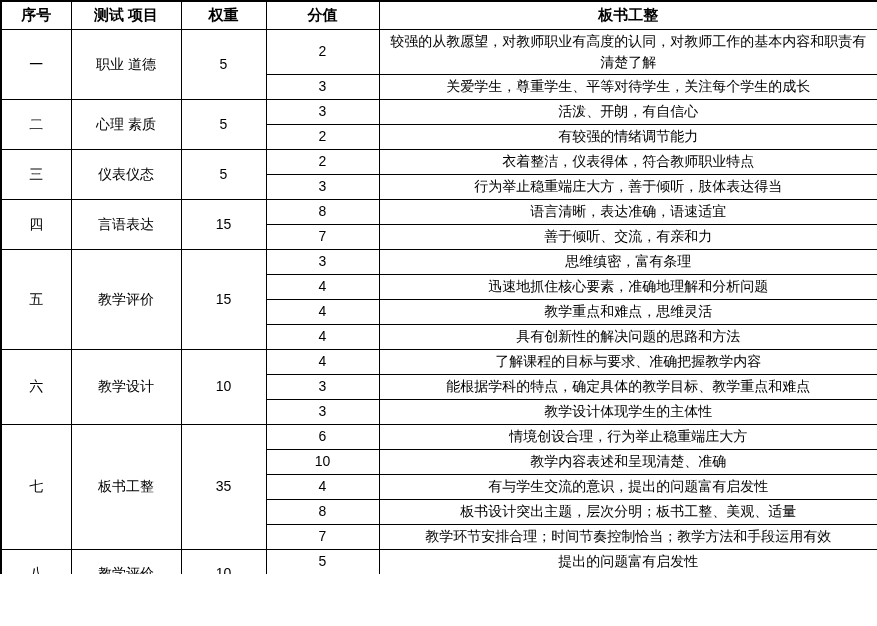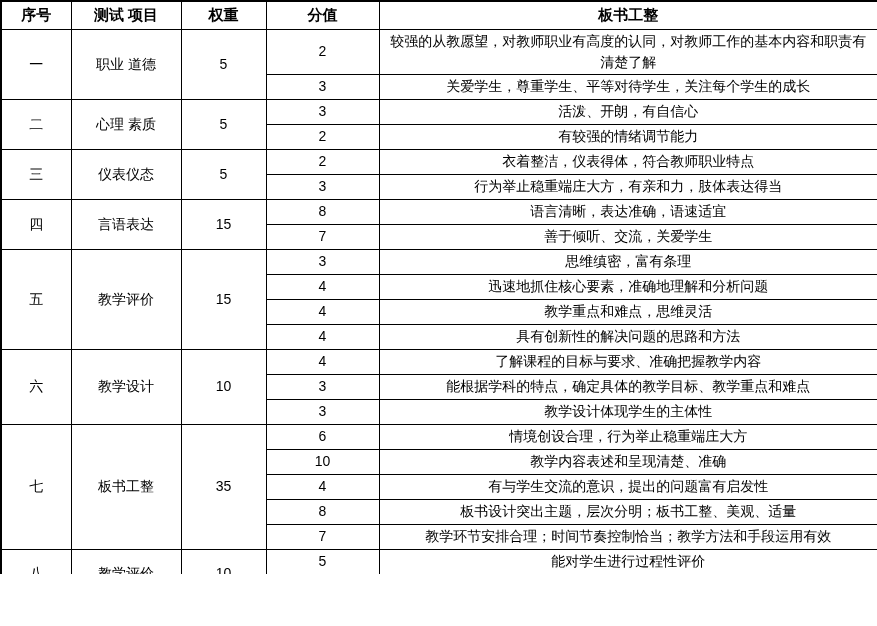--- a/index.html
+++ b/index.html
@@ -81,33 +81,33 @@
 
       <tr>
         <td rowspan="2" class="no-cell">三</td>
         <td rowspan="2" class="item-cell">仪表仪态</td>
         <td rowspan="2" class="weight-cell">5</td>
         <td class="score-cell">2</td>
         <td class="criteria-cell">衣着整洁，仪表得体，符合教师职业特点</td>
       </tr>
       <tr>
         <td class="score-cell">3</td>
-        <td class="criteria-cell">行为举止稳重端庄大方，有亲和力，肢体表达得当</td>
+        <td class="criteria-cell">行为举止稳重端庄大方，善于倾听，肢体表达得当</td>
       </tr>
 
       <tr>
         <td rowspan="2" class="no-cell">四</td>
         <td rowspan="2" class="item-cell">言语表达</td>
         <td rowspan="2" class="weight-cell">15</td>
         <td class="score-cell">8</td>
         <td class="criteria-cell">语言清晰，表达准确，语速适宜</td>
       </tr>
       <tr>
         <td class="score-cell">7</td>
-        <td class="criteria-cell">善于倾听、交流，关爱学生</td>
+        <td class="criteria-cell">善于倾听、交流，有亲和力</td>
       </tr>
 
       <tr>
         <td rowspan="4" class="no-cell">五</td>
         <td rowspan="4" class="item-cell">教学评价</td>
         <td rowspan="4" class="weight-cell">15</td>
         <td class="score-cell">3</td>
         <td class="criteria-cell">思维缜密，富有条理</td>
       </tr>
       <tr>
@@ -161,21 +161,21 @@
       <tr>
         <td class="score-cell">7</td>
         <td class="criteria-cell">教学环节安排合理；时间节奏控制恰当；教学方法和手段运用有效</td>
       </tr>
 
       <tr>
         <td rowspan="2" class="no-cell">八</td>
         <td rowspan="2" class="item-cell">教学评价</td>
         <td rowspan="2" class="weight-cell">10</td>
         <td class="score-cell">5</td>
-        <td class="criteria-cell">能对学生进行过程性评价</td>
+        <td class="criteria-cell">提出的问题富有启发性</td>
       </tr>
       <tr>
         <td class="score-cell">5</td>
         <td class="criteria-cell">能客观地评价教学效果</td>
       </tr>
     </tbody>
   </table>
 </div>
 
 </body></html>

